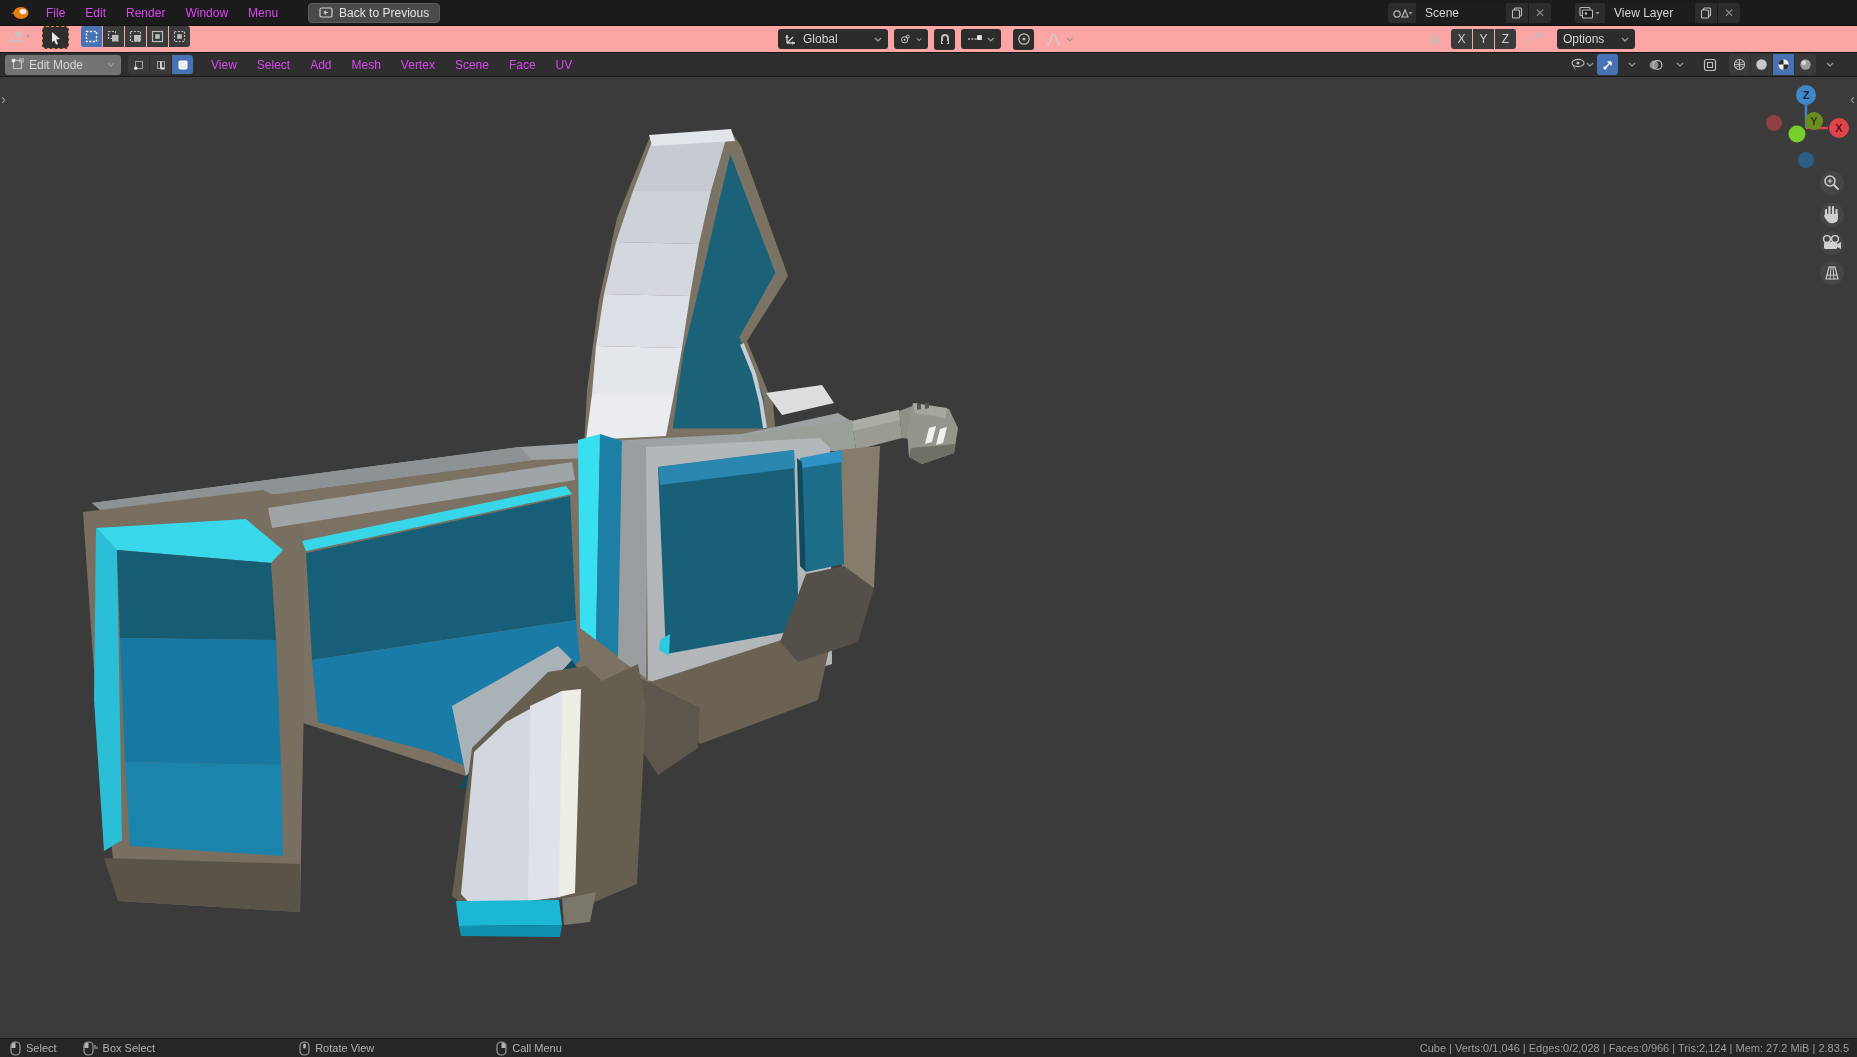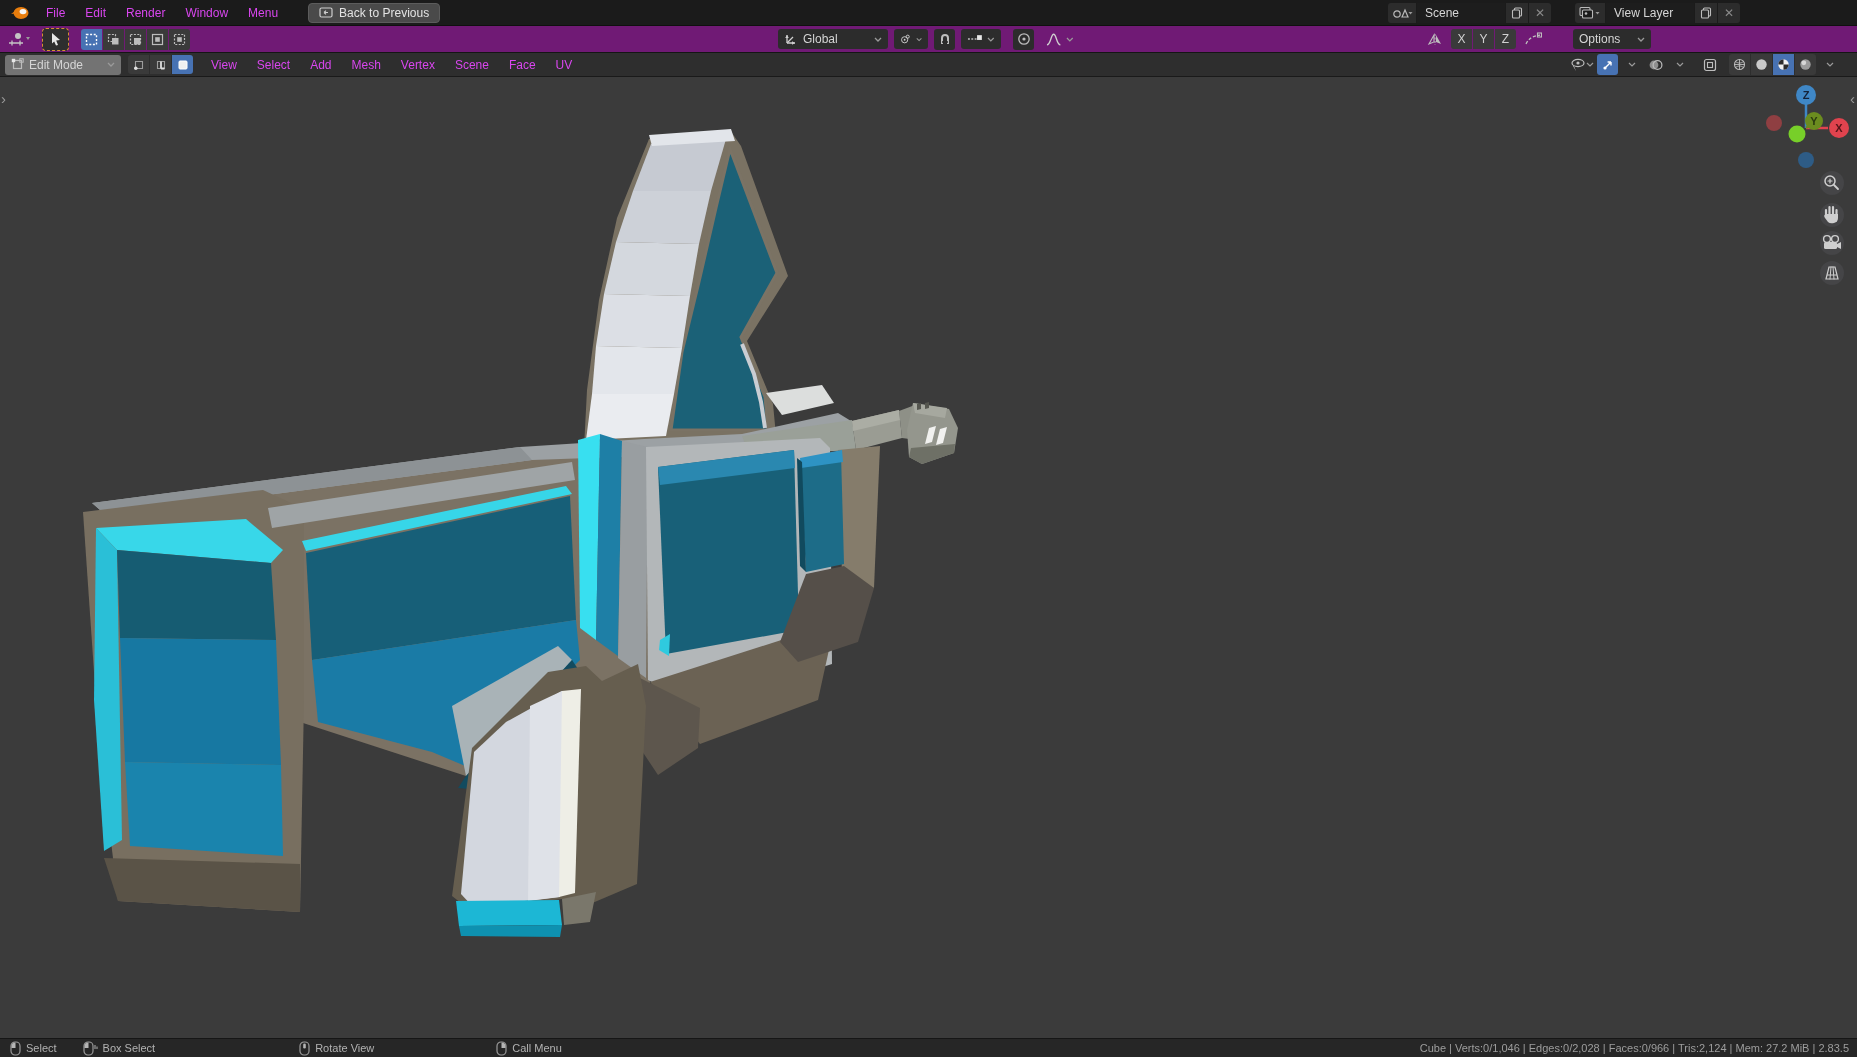--- a/index.html
+++ b/index.html
@@ -4,21 +4,21 @@
 <style>
   * { margin:0; padding:0; box-sizing:border-box; }
   html,body { background:#222; }
   #app {
     position:relative; width:1857px; height:1057px; overflow:hidden;
     font-family:"Liberation Sans","DejaVu Sans",sans-serif; font-size:12px;
     color:#c8c8c8; background:#3b3b3b; user-select:none;
   }
   
   .menubar { position:absolute; top:0; left:0; width:100%; height:26px; background:#1b1b1b; display:flex; align-items:center; border-bottom:1px solid #101010; z-index:5;}
-  .toolrow { position:absolute; top:26px; left:0; width:100%; height:27px; background:#701a75; display:flex; align-items:center; border-bottom:1px solid #151515; z-index:5;}
+  .toolrow { position:absolute; top:26px; left:0; width:100%; height:27px; background:#fca5a5; display:flex; align-items:flex-start; border-bottom:1px solid #151515; z-index:5;}
   .hdr3    { position:absolute; top:53px; left:0; width:100%; height:24px; background:#2e2e2e; display:flex; align-items:center; border-bottom:1px solid #1a1a1a; z-index:5;}
   .statusbar { position:absolute; left:0; bottom:0; width:100%; height:19px; background:#262626; border-top:1px solid #161616; display:flex; align-items:center; color:#a5a5a5; font-size:11px; z-index:5;}
   .viewport { position:absolute; top:77px; left:0; width:1857px; height:961px; background:#3b3b3b; overflow:hidden; }
   .viewport svg.scene3d { position:absolute; top:-77px; left:0; }
 
   .menu-item { padding:0 10px; color:#d946ef; }
   .logo { margin:0 6px 0 10px; display:flex; align-items:center; }
 
   .btn-back { display:flex; align-items:center; gap:6px; background:#4a4a4a; border:1px solid #5c5c5c; border-radius:4px; height:20px; padding:0 10px; margin-left:20px; color:#e3e3e3; }
 
@@ -222,21 +222,21 @@
         <span class="xyz ibtn grp">X</span>
         <span class="xyz ibtn grp">Y</span>
         <span class="xyz ibtn grp">Z</span>
       </span>
       <span class="ibtn">
         <svg width="18" height="14" viewBox="0 0 18 14">
           <path d="M2 12 C6 4 12 4 16 3" fill="none" stroke="#bdbdbd" stroke-width="1.3" stroke-dasharray="3 2"></path>
           <rect x="13.5" y="1" width="4" height="4" fill="none" stroke="#bdbdbd" stroke-width="1.1"></rect>
         </svg>
       </span>
-      <span class="wdg" style="width:78px; margin-left:24px">
+      <span class="wdg" style="width:78px; margin-left:8px">
         <span>Options</span>
         <svg width="8" height="5" viewBox="0 0 8 5" style="margin-left:auto">
             <path d="M1 1 L4 4 L7 1" stroke="#9a9a9a" stroke-width="1.3" fill="none"></path>
           </svg>
       </span>
     </div>
   </div>
 
   <div class="hdr3">
     <span class="wdg" style="margin-left:5px; width:116px; background:#737373">

